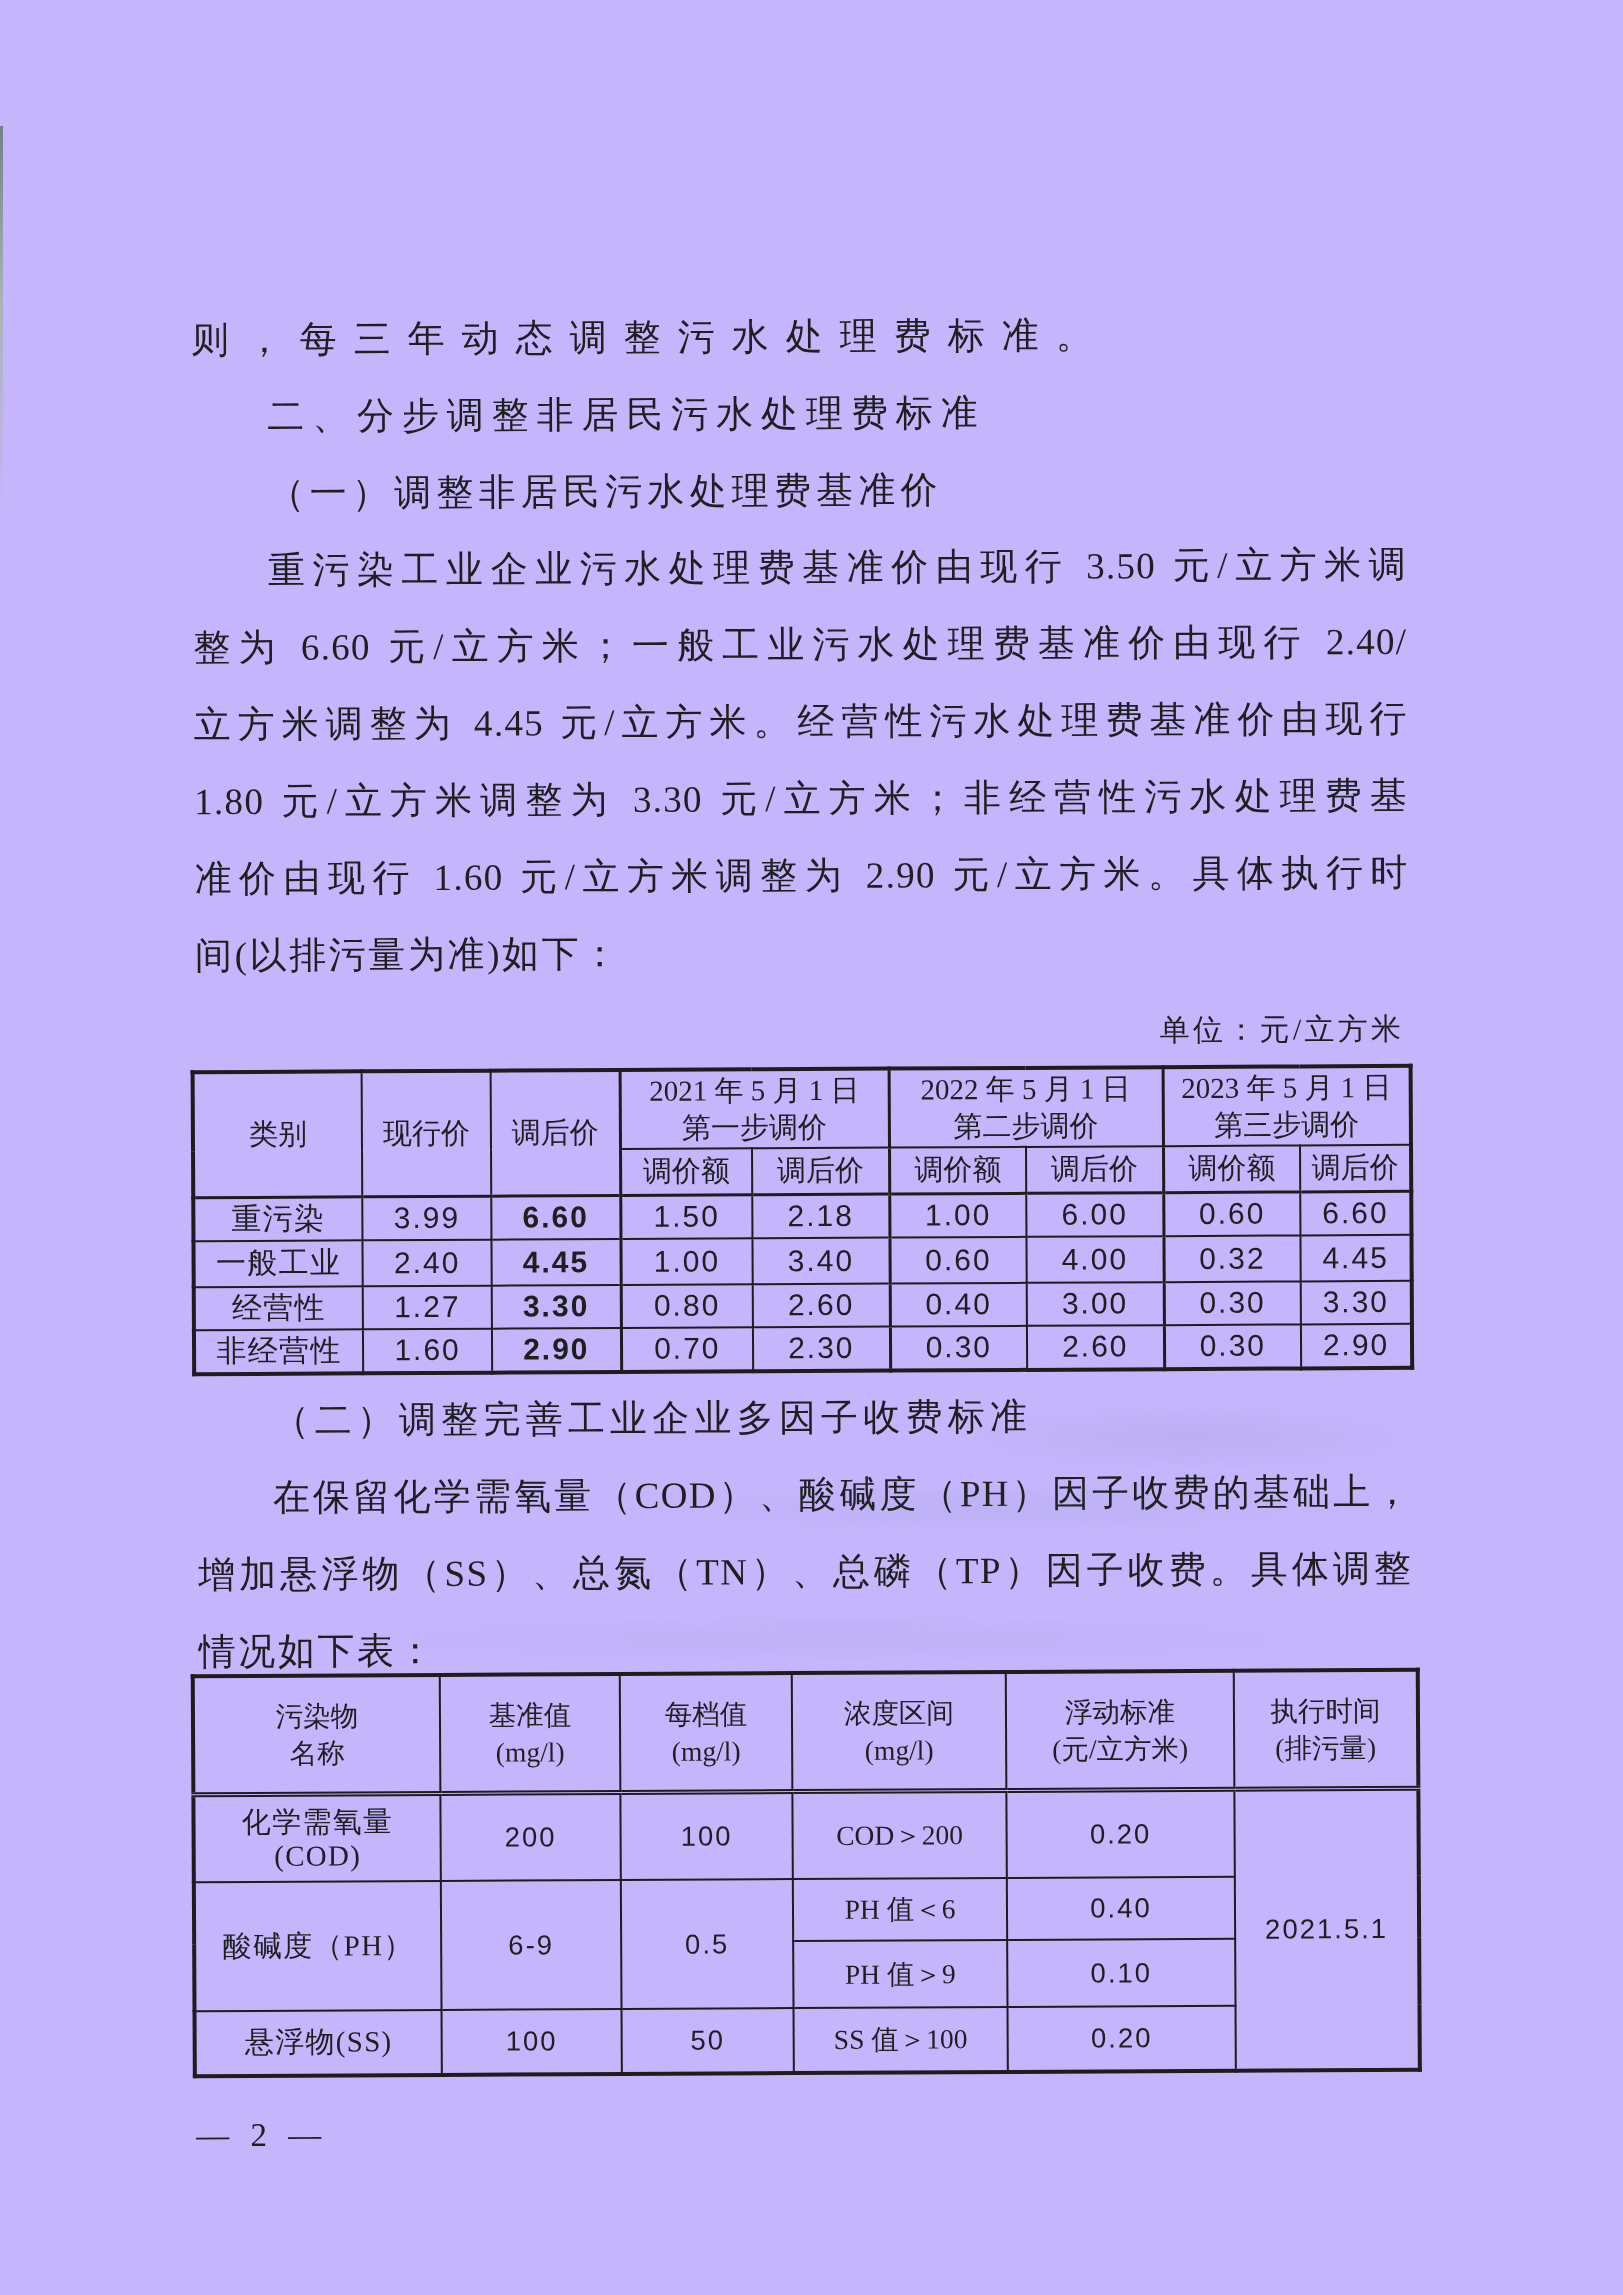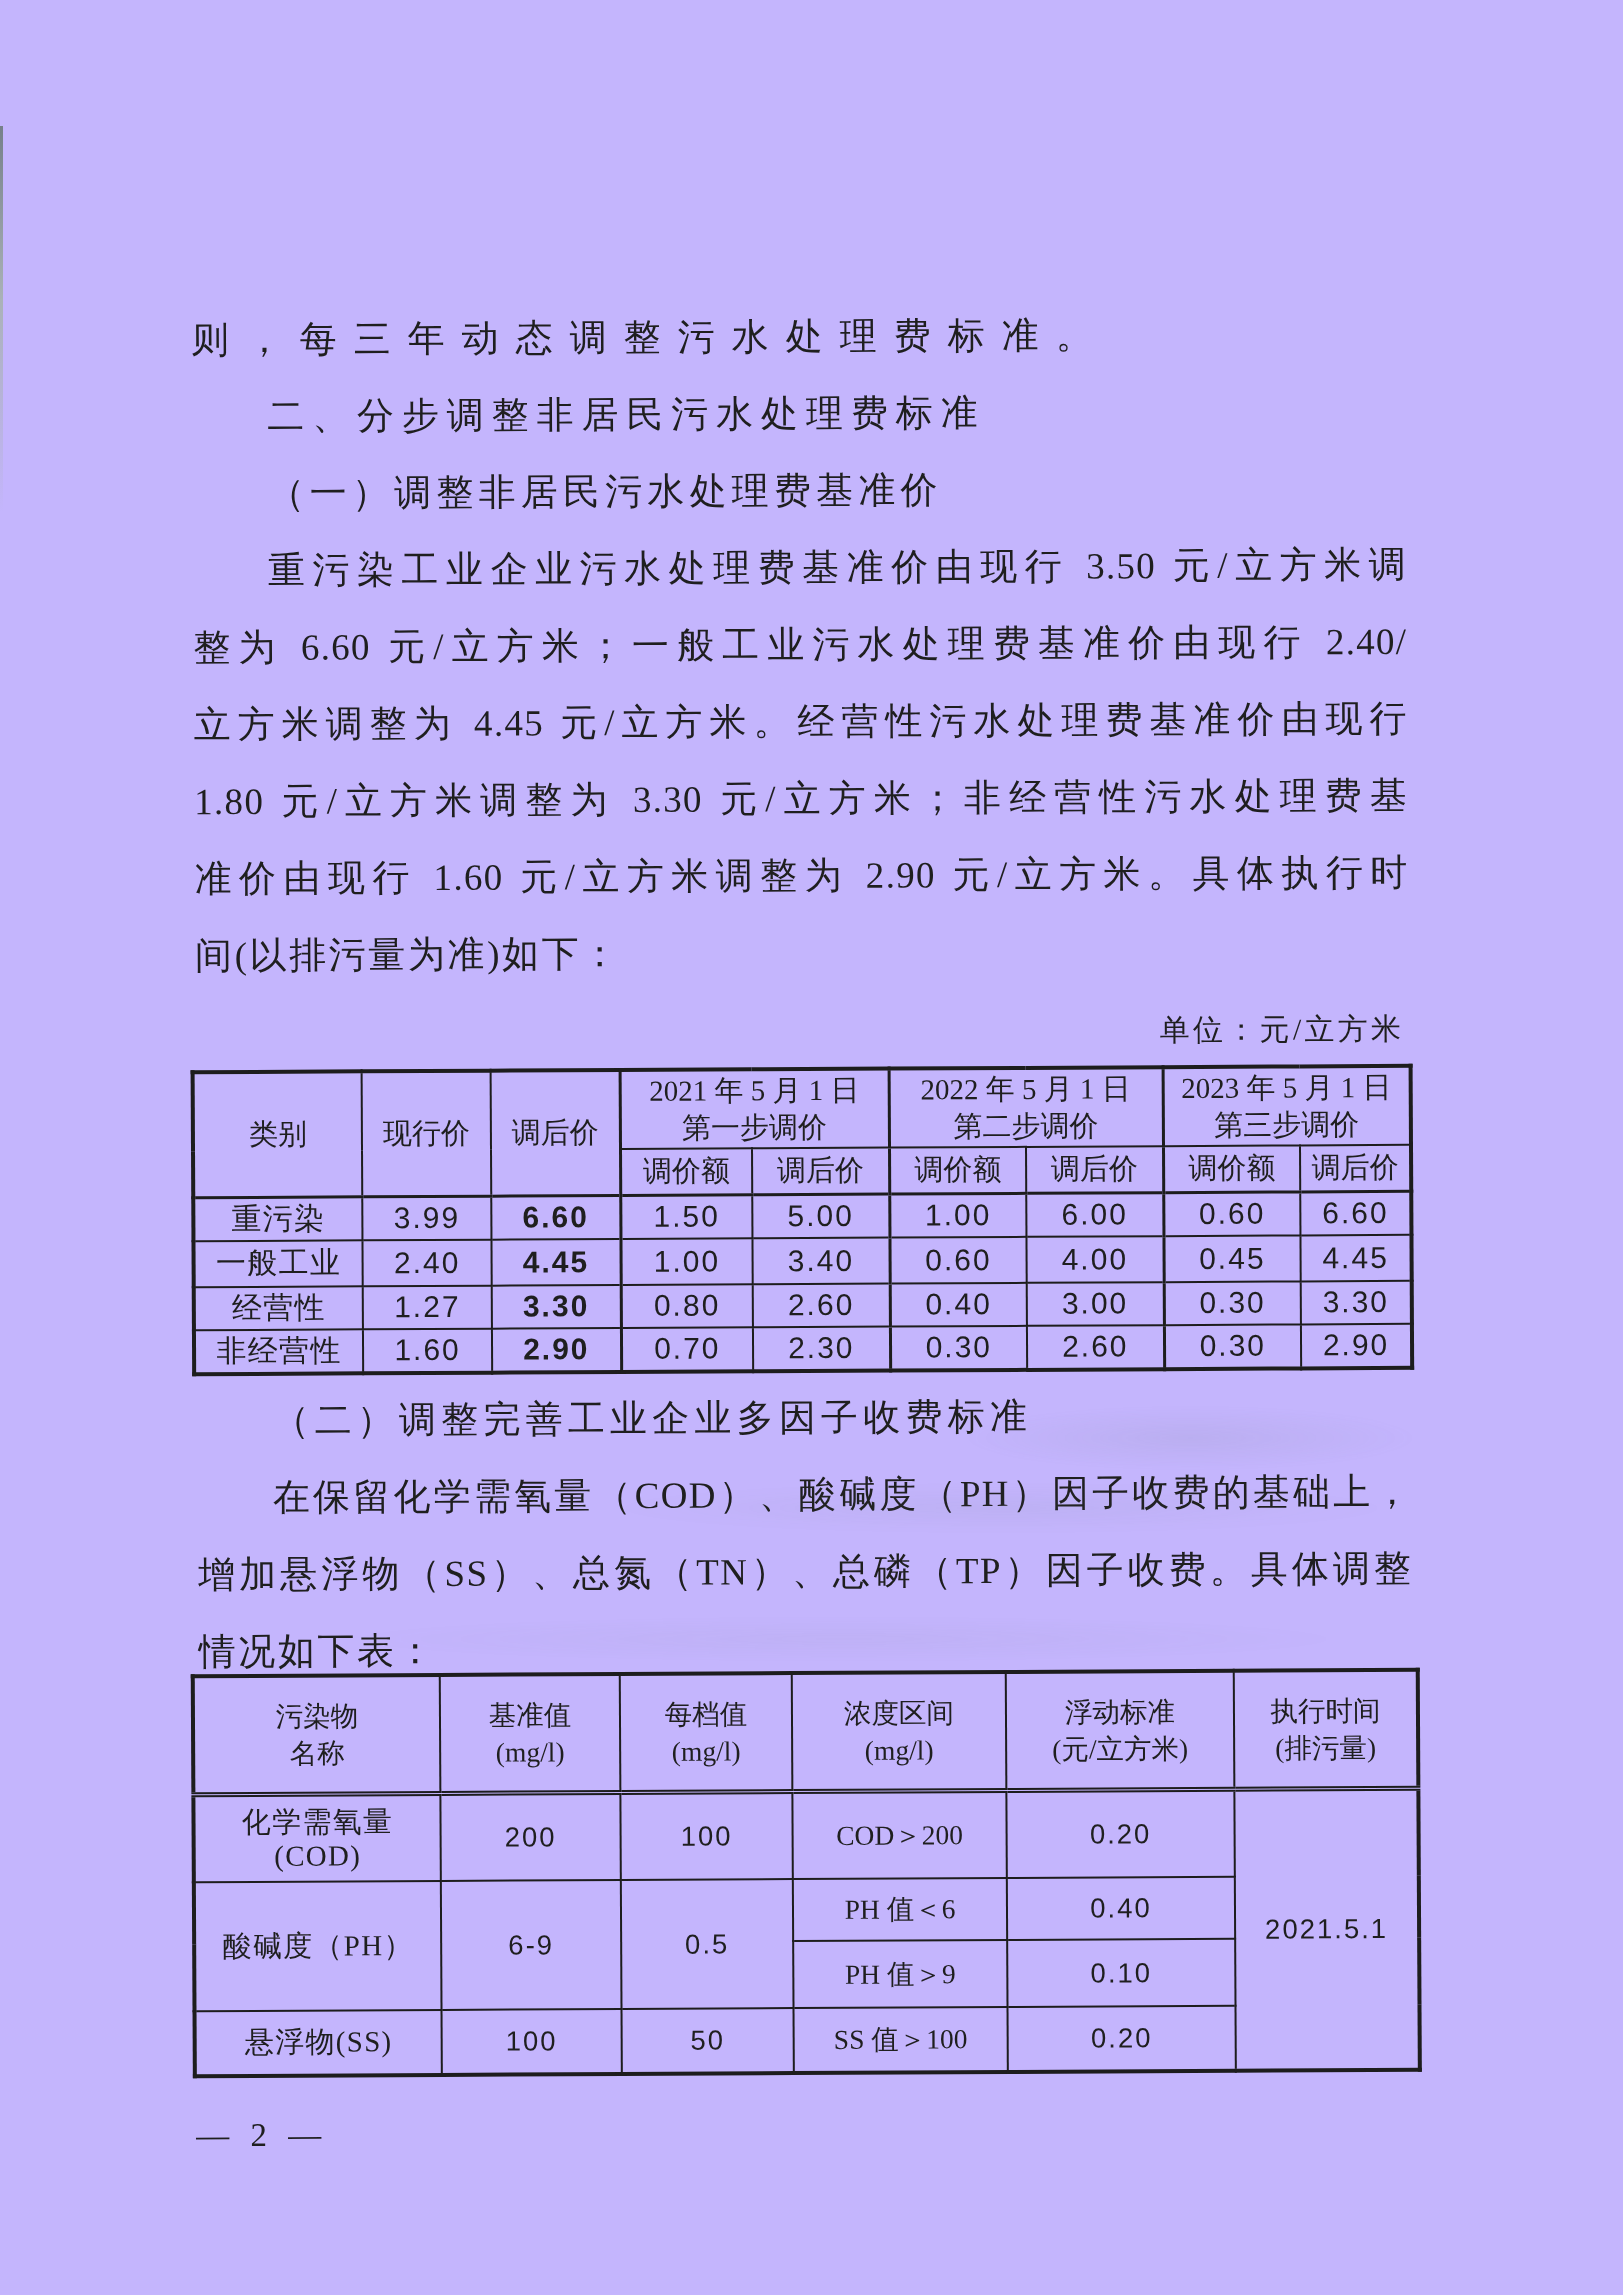--- a/index.html
+++ b/index.html
@@ -134,35 +134,35 @@
           <th class="grp">调价额</th>
           <th>调后价</th>
         </tr>
       </thead>
       <tbody>
         <tr>
           <th>重污染</th>
           <td class="num">3.99</td>
           <td class="num after">6.60</td>
           <td class="num">1.50</td>
-          <td class="num">5.00</td>
+          <td class="num">2.18</td>
           <td class="num">1.00</td>
           <td class="num">6.00</td>
           <td class="num">0.60</td>
           <td class="num">6.60</td>
         </tr>
         <tr>
           <th>一般工业</th>
           <td class="num">2.40</td>
           <td class="num after">4.45</td>
           <td class="num">1.00</td>
           <td class="num">3.40</td>
           <td class="num">0.60</td>
           <td class="num">4.00</td>
-          <td class="num">0.45</td>
+          <td class="num">0.32</td>
           <td class="num">4.45</td>
         </tr>
         <tr>
           <th>经营性</th>
           <td class="num">1.27</td>
           <td class="num after">3.30</td>
           <td class="num">0.80</td>
           <td class="num">2.60</td>
           <td class="num">0.40</td>
           <td class="num">3.00</td>

